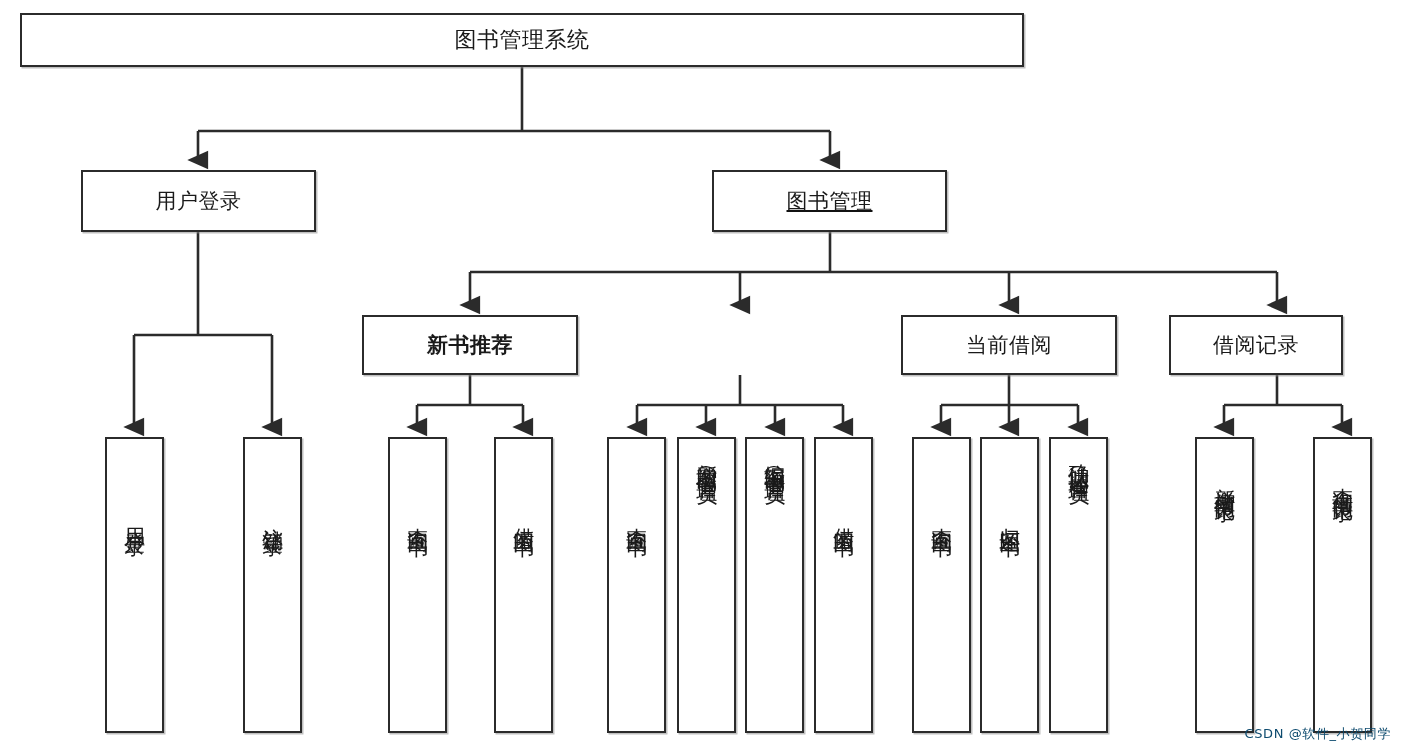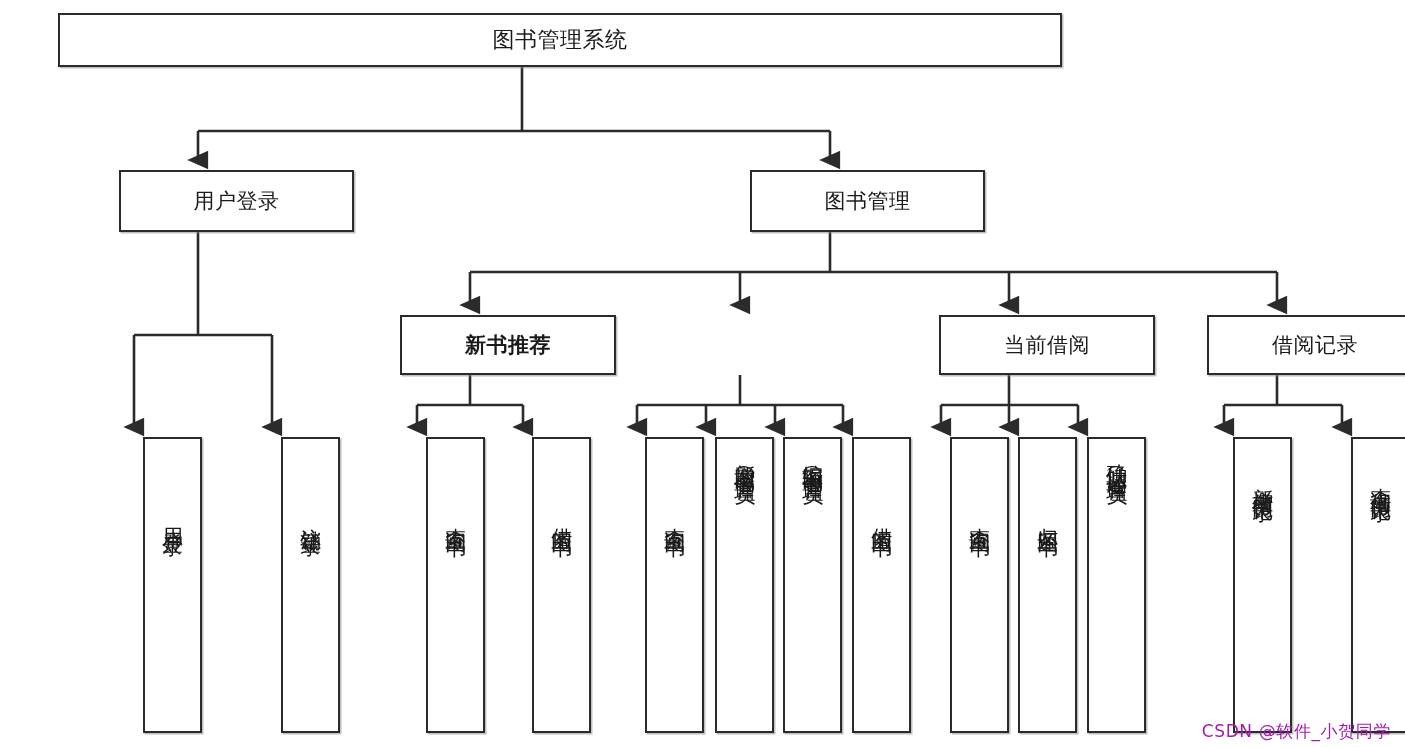--- a/index.html
+++ b/index.html
@@ -30,21 +30,20 @@
   .node {
     position: absolute;
     box-sizing: border-box;
     background: #ffffff;
     border: 2.5px solid #2b2b2b;
     display: flex;
     align-items: center;
     justify-content: center;
     text-align: center;
     box-shadow: 1.5px 1.5px 0 rgba(140,140,140,0.55);
-    margin-left: 38px;
   }
   .node .node-label {
     display: block;
     line-height: 1.18;
     letter-spacing: 0.5px;
     color: #1a1a1a;
     white-space: nowrap;
   }
   
   .node.horiz .node-label {
@@ -73,22 +72,22 @@
   .node.vert.mid .node-label {
     margin-top: 26px;
   }
   .node.vert.long .node-label {
     margin-top: 2px;
   }
   #watermark {
     position: absolute;
     right: 14px;
     bottom: 4px;
-    font-size: 17px;
-    color: #a21caf;
+    font-size: 13px;
+    color: #0c4a6e;
     letter-spacing: 0.6px;
     white-space: nowrap;
     font-family: "DejaVu Sans", "Liberation Sans", sans-serif;
     text-align: right;
   }
 </style>
 </head>
 <body>
 
 <div id="diagram-root">
@@ -144,34 +143,34 @@
   </svg>
 
   <div class="node horiz root" style="left:20px; top:13px; width:1004px; height:54px;">
     <span class="node-label">图书管理系统</span>
   </div>
 
   <div class="node horiz" style="left:81px; top:170px; width:235px; height:62px;">
     <span class="node-label">用户登录</span>
   </div>
 
-  <div class="node horiz" style="left:712px; top:170px; width:235px; height:62px;">
+  <div class="node horiz" style="left:712px; top:170px; width:235px; height:62px;text-decoration:underline;">
     <span class="node-label">图书管理</span>
   </div>
 
   <div class="node horiz" style="left:362px; top:315px; width:216px; height:60px;font-weight:bold;">
     <span class="node-label">新书推荐</span>
   </div>
 
 
   <div class="node horiz" style="left:901px; top:315px; width:216px; height:60px;">
     <span class="node-label">当前借阅</span>
   </div>
 
-  <div class="node horiz" style="left:1169px; top:315px; width:216px; height:60px;">
+  <div class="node horiz" style="left:1169px; top:315px; width:174px; height:60px;">
     <span class="node-label">借阅记录</span>
   </div>
 
   <div class="node vert short" style="left:105px; top:437px; width:59px; height:296px;">
     <span class="node-label">用户登录</span>
   </div>
 
   <div class="node vert short" style="left:243px; top:437px; width:59px; height:296px;">
     <span class="node-label">注销登录</span>
   </div>

